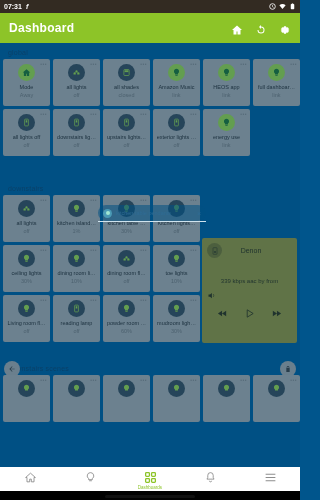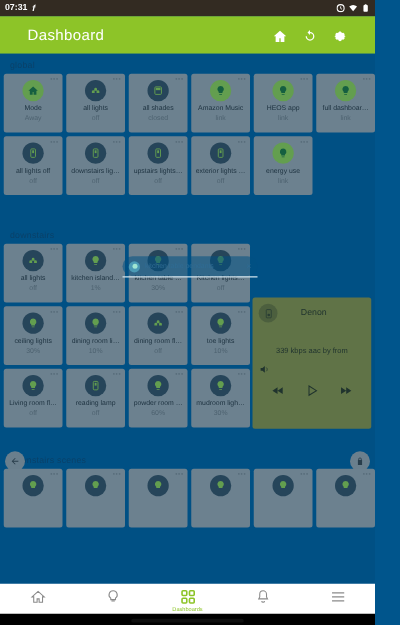--- a/index.html
+++ b/index.html
@@ -18,21 +18,22 @@
     padding: 0 4px; color: #ffffff; font-size: 7px; font-weight: bold;
   }
   .sb-left { display: flex; align-items: center; gap: 3px; }
   .sb-right { display: flex; align-items: center; gap: 3px; }
   .sb-icon { width: 7px; height: 7px; display: inline-block; }
 
   
   .appbar {
     height: 30px; background: #8dc428; display: flex;
     align-items: center; justify-content: space-between;
-    padding: 0 22px;
+    padding: 0 9px;
+    font-weight: bold;
   }
   .appbar-title { color: #ffffff; font-size: 12px; letter-spacing: .3px; }
   .appbar-actions { display: flex; align-items: center; gap: 12px; }
   .appbar-actions .ic { width: 12px; height: 12px; display: block; }
 
   
   .content {
     position: absolute; top: 43px; left: 0; right: 0; bottom: 33px;
     background: #00558c; overflow: hidden;
   }

